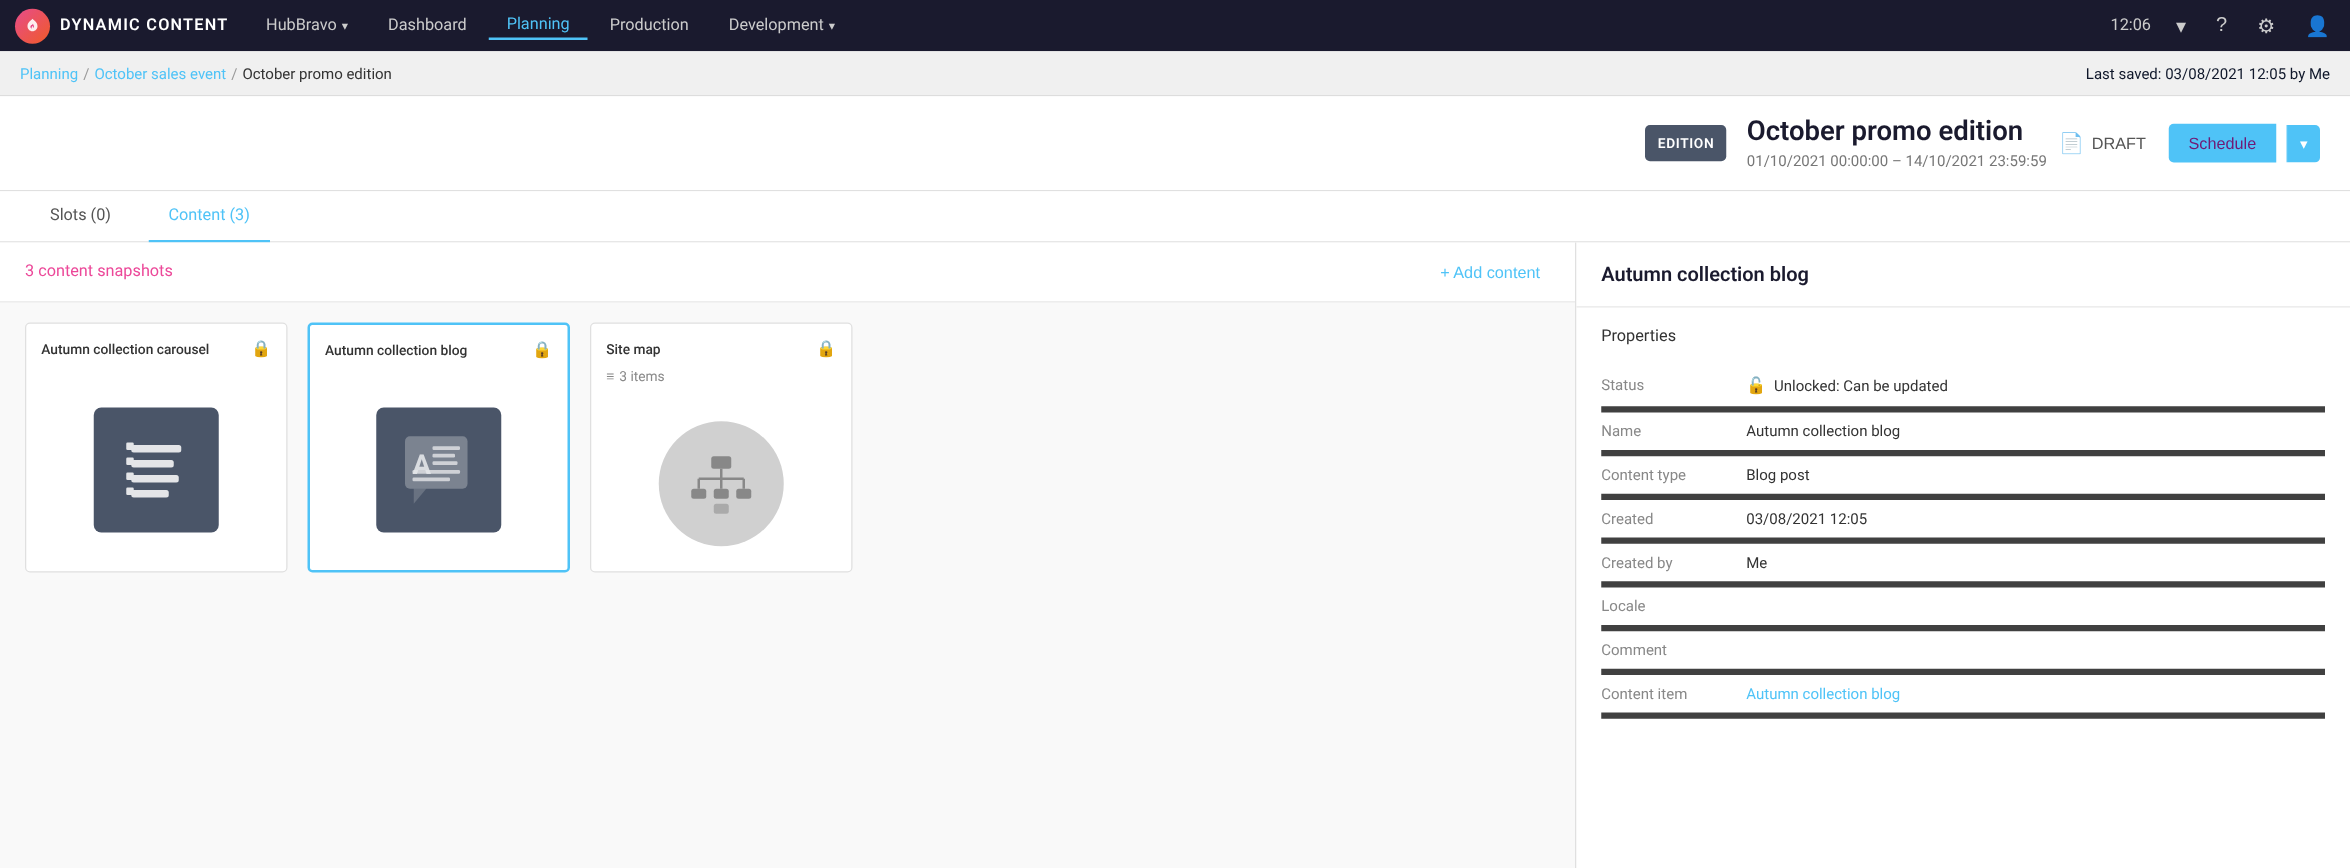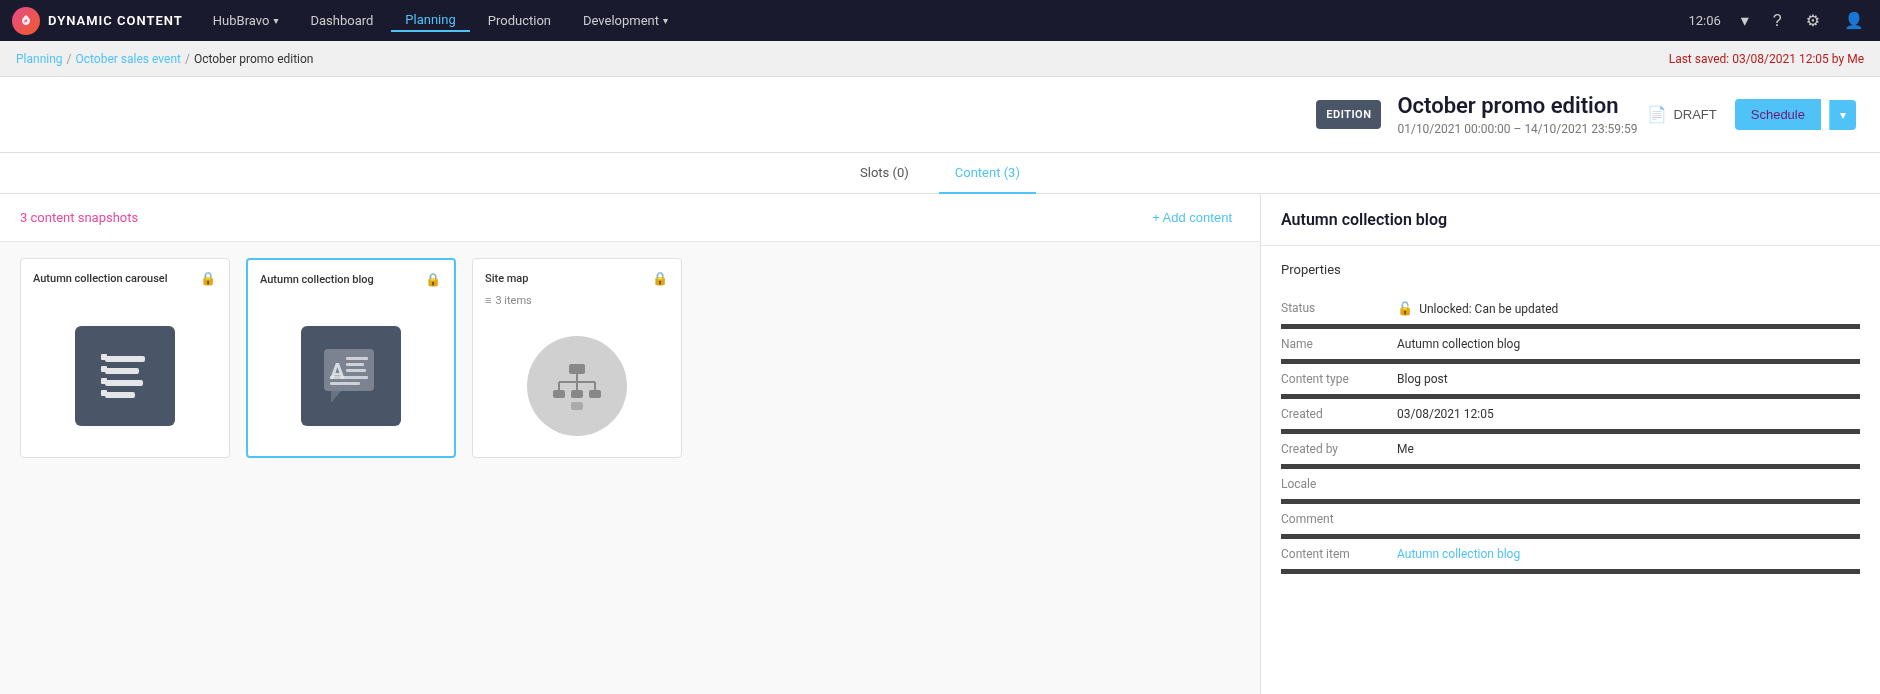--- a/index.html
+++ b/index.html
@@ -84,21 +84,21 @@
     .breadcrumb {
       display: flex;
       align-items: center;
       gap: 4px;
       font-size: 12px;
       color: #555;
     }
     .breadcrumb a { color: #4fc3f7; text-decoration: none; }
     .breadcrumb-sep { color: #999; }
     .breadcrumb-current { color: #333; }
-    .last-saved { font-size: 12px; color: #b91c1c; }
+    .last-saved { font-size: 12px; color: #0f172a; }
 
     
     .page-header {
       background: white;
       padding: 16px 24px;
       border-bottom: 1px solid #e0e0e0;
       display: flex;
       align-items: center;
       justify-content: flex-end;
     }
@@ -165,21 +165,20 @@
       font-size: 12px;
     }
 
     
     .tabs-bar {
       background: white;
       border-bottom: 1px solid #e0e0e0;
       padding: 0 24px;
       display: flex;
       gap: 14px;
-      justify-content: center;
     }
     .tab-item {
       padding: 12px 16px;
       cursor: pointer;
       font-size: 13px;
       color: #555;
       border-bottom: 2px solid transparent;
       margin-bottom: -1px;
     }
     .tab-item.active {

